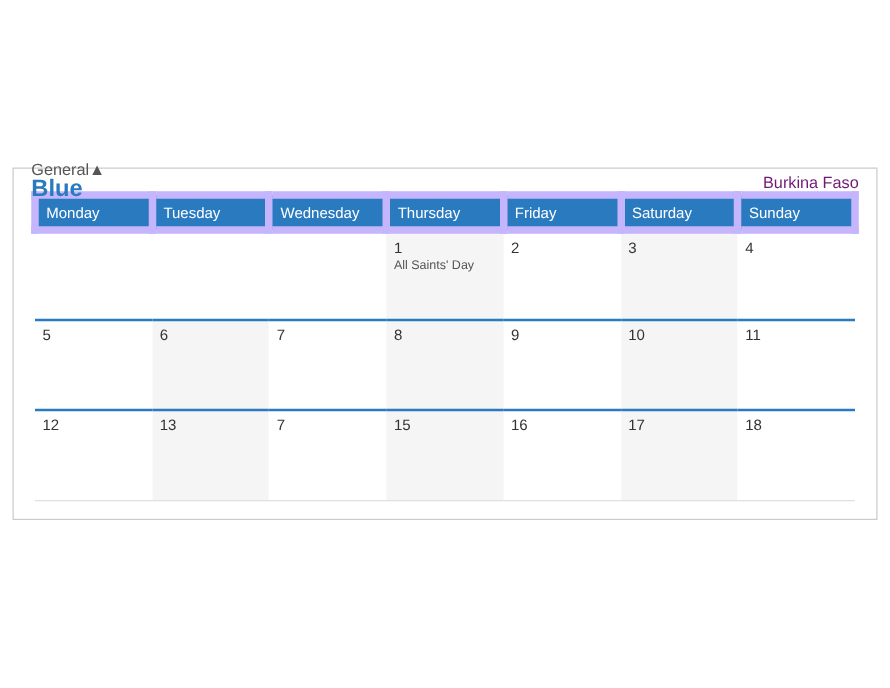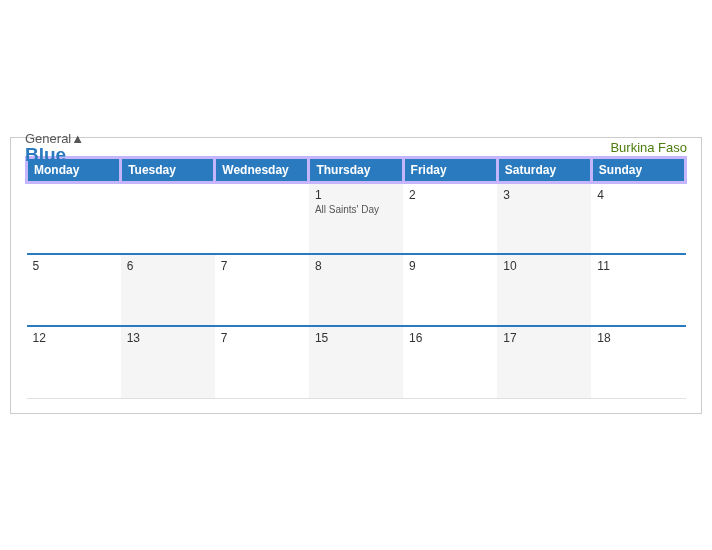--- a/index.html
+++ b/index.html
@@ -45,34 +45,34 @@
     }
     .calendar-title {
       font-size: 28px;
       color: #333;
       font-weight: normal;
     }
     .country-label {
       position: absolute;
       right: 0;
       font-size: 13px;
-      color: #4d7c0f;
+      color: #701a75;
     }
     .calendar-grid {
       width: 100%;
       border-collapse: collapse;
     }
     .calendar-grid thead tr th {
       background: #2a7abf;
       color: #fff;
       font-size: 12px;
-      font-weight: bold;
+      font-weight: normal;
       padding: 4px 6px;
       text-align: left;
-      border: 3px solid #c4b5fd;
+      border: 6px solid #c4b5fd;
     }
     .calendar-grid tbody tr {
       height: 72px;
       vertical-align: top;
     }
     .calendar-grid tbody tr td {
       border-top: 2px solid #2a7abf;
       border-bottom: 1px solid #e0e0e0;
       border-left: none;
       border-right: none;

